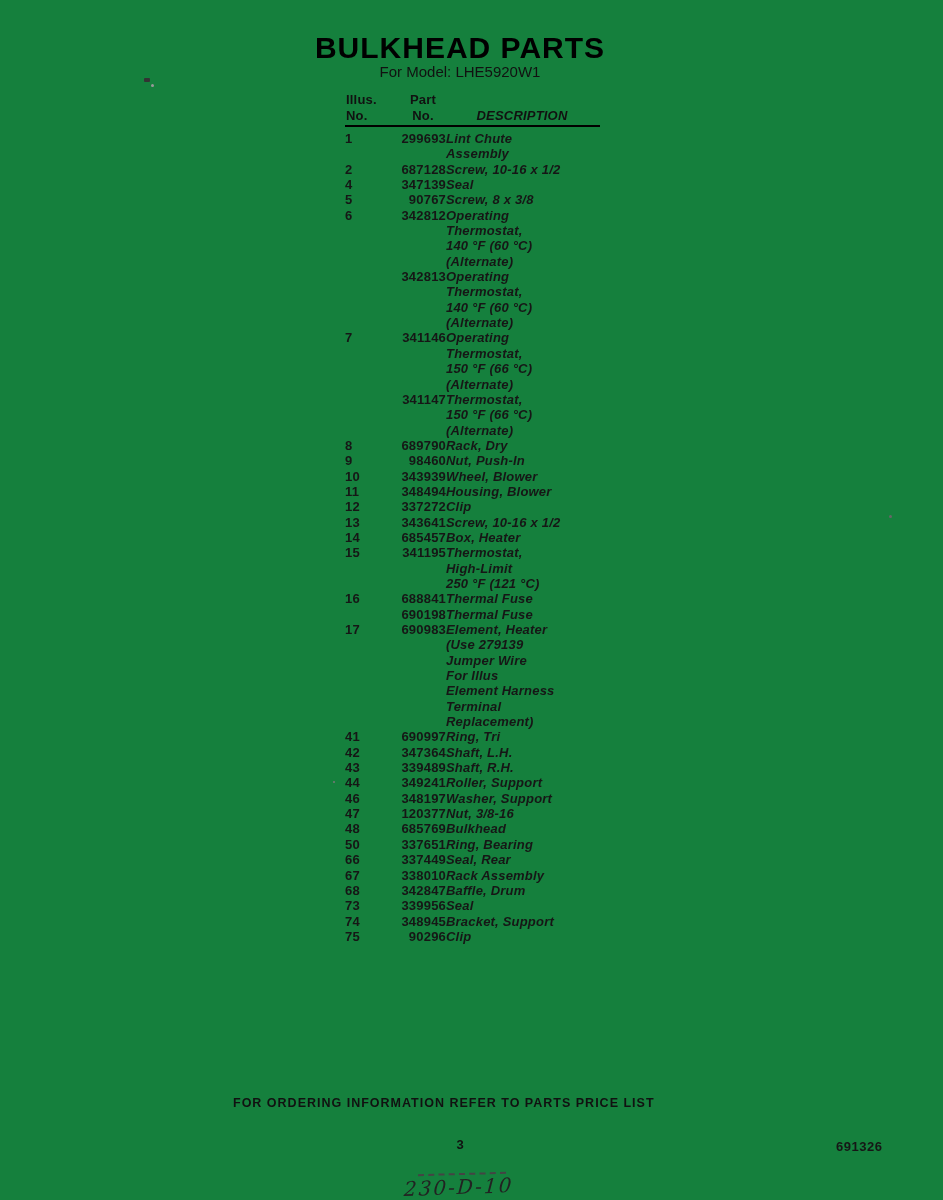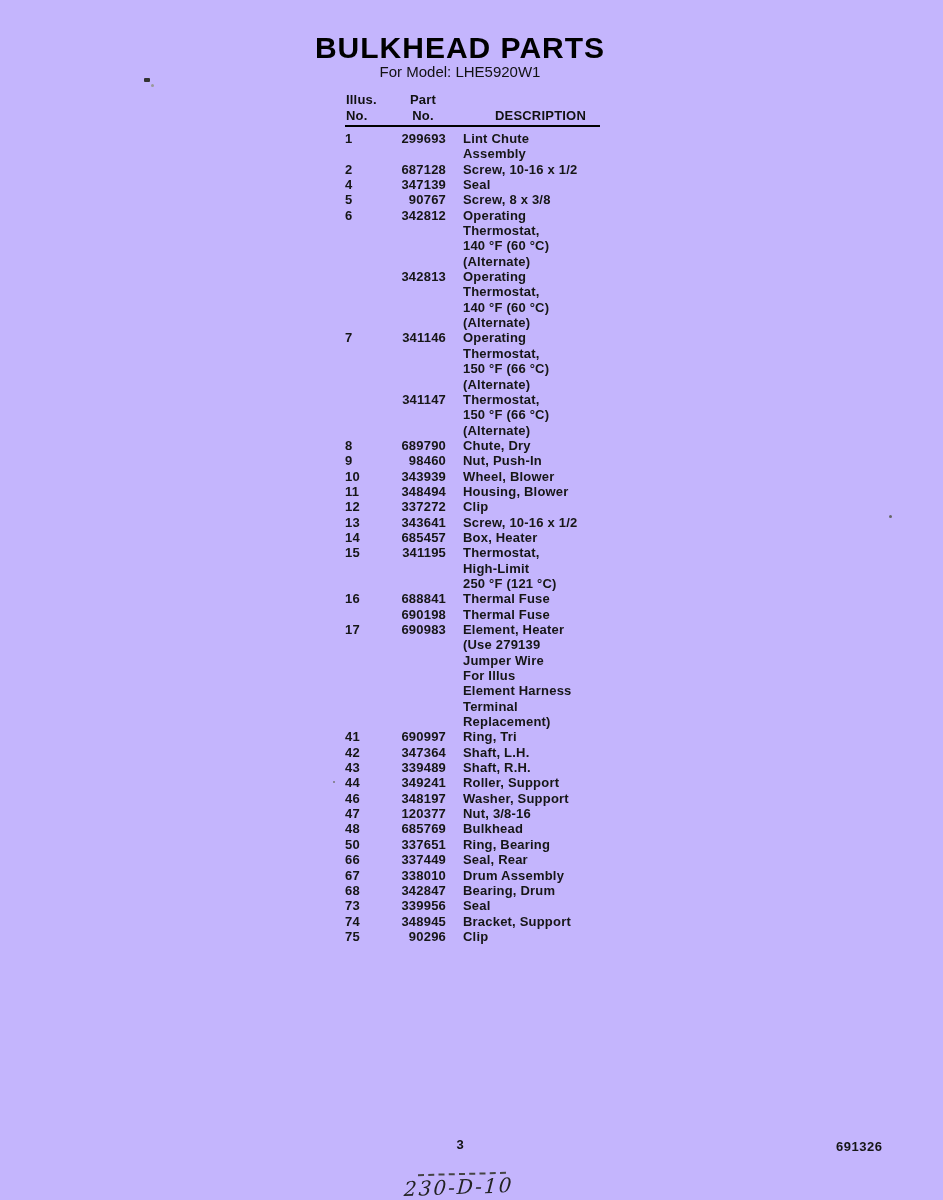--- a/index.html
+++ b/index.html
@@ -1,21 +1,21 @@
 <!DOCTYPE html>
 <html><head>
 <meta charset="utf-8">
 <style>
   * { margin: 0; padding: 0; box-sizing: border-box; }
   html, body { background: #ffffff; }
   .page {
     position: relative;
     width: 943px;
     height: 1200px;
-    background: #c4b5fd;
+    background: #15803d;
     font-family: "Liberation Sans", sans-serif;
     color: #1a1a1a;
     overflow: hidden;
   }
   .title {
     position: absolute;
     top: 32px; left: 305px; width: 310px;
     text-align: center;
     font-size: 30px; line-height: 32px;
     font-weight: 800;
@@ -33,33 +33,33 @@
   .parts-table {
     position: absolute;
     left: 345px; top: 92px; width: 290px;
     font-size: 13px;
     font-weight: 600;
     letter-spacing: 0.2px;
   }
   .th { position: absolute; font-weight: 700; line-height: 15.5px; color: #111; }
   .th-illus { left: 1px; top: 0; }
   .th-part  { left: 55px; top: 0; width: 46px; text-align: center; }
-  .th-desc  { left: 113px; top: 15.5px; width: 128px; text-align: right; }
+  .th-desc  { left: 113px; top: 15.5px; width: 128px; text-align: center; font-style: italic; }
   .header-rule {
     position: absolute;
     left: 0; top: 33px;
     width: 255px; height: 2px;
     background: #000;
   }
   .tbody { position: absolute; left: 0; top: 39px; }
   .trow { display: flex; align-items: flex-start; }
   .trow > div, .desc-line { line-height: 15.35px; }
   .c-illus { width: 55px; color: #161616; }
   .c-part  { width: 46px; text-align: right; color: #161616; }
-  .c-desc  { margin-left: 17px; color: #161616; }
+  .c-desc  { color: #161616; font-style: italic; }
   .footer-note {
     position: absolute;
     top: 1096px; left: 233px;
     font-size: 12.5px;
     font-weight: 700;
     letter-spacing: 1px;
     color: #111;
   }
   .page-number {
     position: absolute;
@@ -185,21 +185,21 @@
           <div class="c-desc">
             <div class="desc-line">Thermostat,</div>
             <div class="desc-line">150 °F (66 °C)</div>
             <div class="desc-line">(Alternate)</div>
           </div>
         </div>
         <div class="trow">
           <div class="c-illus">8</div>
           <div class="c-part">689790</div>
           <div class="c-desc">
-            <div class="desc-line">Chute, Dry</div>
+            <div class="desc-line">Rack, Dry</div>
           </div>
         </div>
         <div class="trow">
           <div class="c-illus">9</div>
           <div class="c-part">98460</div>
           <div class="c-desc">
             <div class="desc-line">Nut, Push-In</div>
           </div>
         </div>
         <div class="trow">
@@ -333,28 +333,28 @@
           <div class="c-illus">66</div>
           <div class="c-part">337449</div>
           <div class="c-desc">
             <div class="desc-line">Seal, Rear</div>
           </div>
         </div>
         <div class="trow">
           <div class="c-illus">67</div>
           <div class="c-part">338010</div>
           <div class="c-desc">
-            <div class="desc-line">Drum Assembly</div>
+            <div class="desc-line">Rack Assembly</div>
           </div>
         </div>
         <div class="trow">
           <div class="c-illus">68</div>
           <div class="c-part">342847</div>
           <div class="c-desc">
-            <div class="desc-line">Bearing, Drum</div>
+            <div class="desc-line">Baffle, Drum</div>
           </div>
         </div>
         <div class="trow">
           <div class="c-illus">73</div>
           <div class="c-part">339956</div>
           <div class="c-desc">
             <div class="desc-line">Seal</div>
           </div>
         </div>
         <div class="trow">
@@ -367,18 +367,19 @@
         <div class="trow">
           <div class="c-illus">75</div>
           <div class="c-part">90296</div>
           <div class="c-desc">
             <div class="desc-line">Clip</div>
           </div>
         </div>
       </div>
   </div>
 
+  <div class="footer-note">FOR ORDERING INFORMATION REFER TO PARTS PRICE LIST</div>
   <div class="page-number">3</div>
   <div class="doc-number">691326</div>
   <div class="hw-overline"></div>
   <div class="handwritten">230-D-10</div>
 
 </div>
 
 </body></html>

